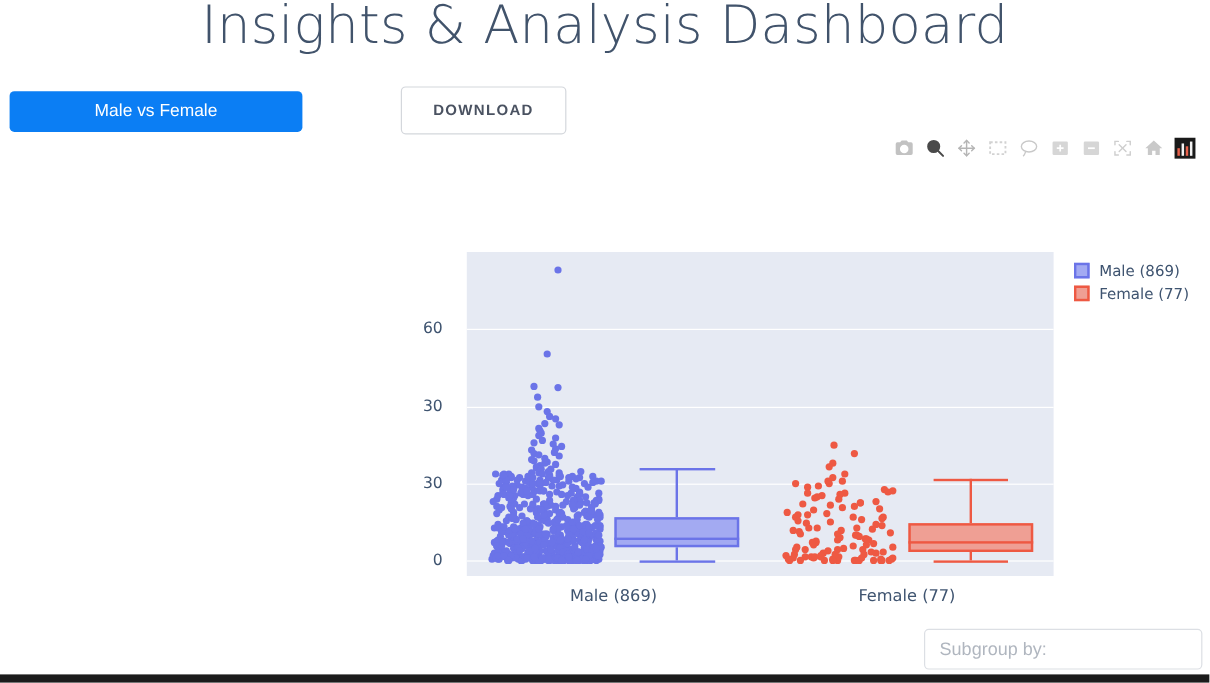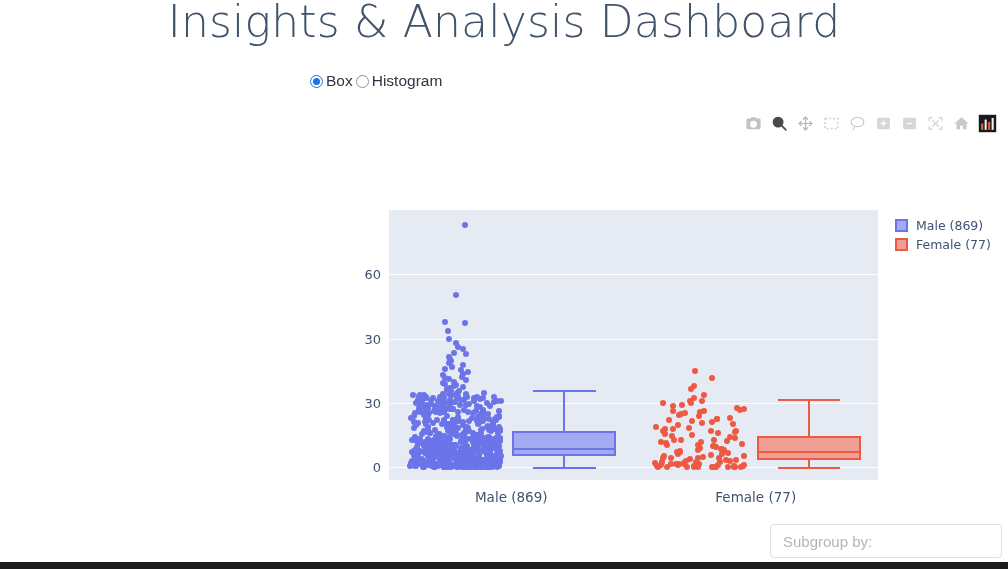--- a/index.html
+++ b/index.html
@@ -191,21 +191,21 @@
   }
   .gridline {
     position: absolute;
     left: 0; right: 0;
     height: 1px;
     background: #ffffff;
   }
   .ytick {
     position: absolute;
     right: 100%;
-    margin-right: 8px;
+    margin-right: 20px;
     transform: translateY(-50%);
     font-size: 13px;
     color: #3f5470;
     white-space: nowrap;
     font-family: "DejaVu Sans", sans-serif;
   }
   .xtick {
     position: absolute;
     top: 100%;
     margin-top: 9px;
@@ -285,33 +285,25 @@
 </head>
 <body>
 
 <div id="page-title">Insights &amp; Analysis Dashboard</div>
 
 <div id="sidebar">
 
 
 
 
+  <button id="comparison-button">Male vs Female</button>
 </div>
 
 <div id="controls">
-  <div class="radio-group">
-    <label class="radio-opt checked">
-      <span class="radio-dot"></span>
-      <span class="radio-label">Box</span>
-    </label>
-    <label class="radio-opt">
-      <span class="radio-dot"></span>
-      <span class="radio-label">Histogram</span>
-    </label>
-  </div>
+  <button id="download-button">DOWNLOAD</button>
 </div>
 
 <div id="modebar">
   <div class="mb-btn">
     <svg width="17" height="17" viewBox="0 0 24 24" fill="#c2c2c2">
         <path d="M9 3L7.2 5H4a2 2 0 0 0-2 2v11a2 2 0 0 0 2 2h16a2 2 0 0 0 2-2V7a2 2 0 0 0-2-2h-3.2L15 3H9zm3 5a5 5 0 1 1 0 10 5 5 0 0 1 0-10z"></path>
       </svg>
   </div>
   <div class="mb-btn">
     <svg width="17" height="17" viewBox="0 0 24 24" fill="none" stroke="#4a4a4a" stroke-width="2.4">

